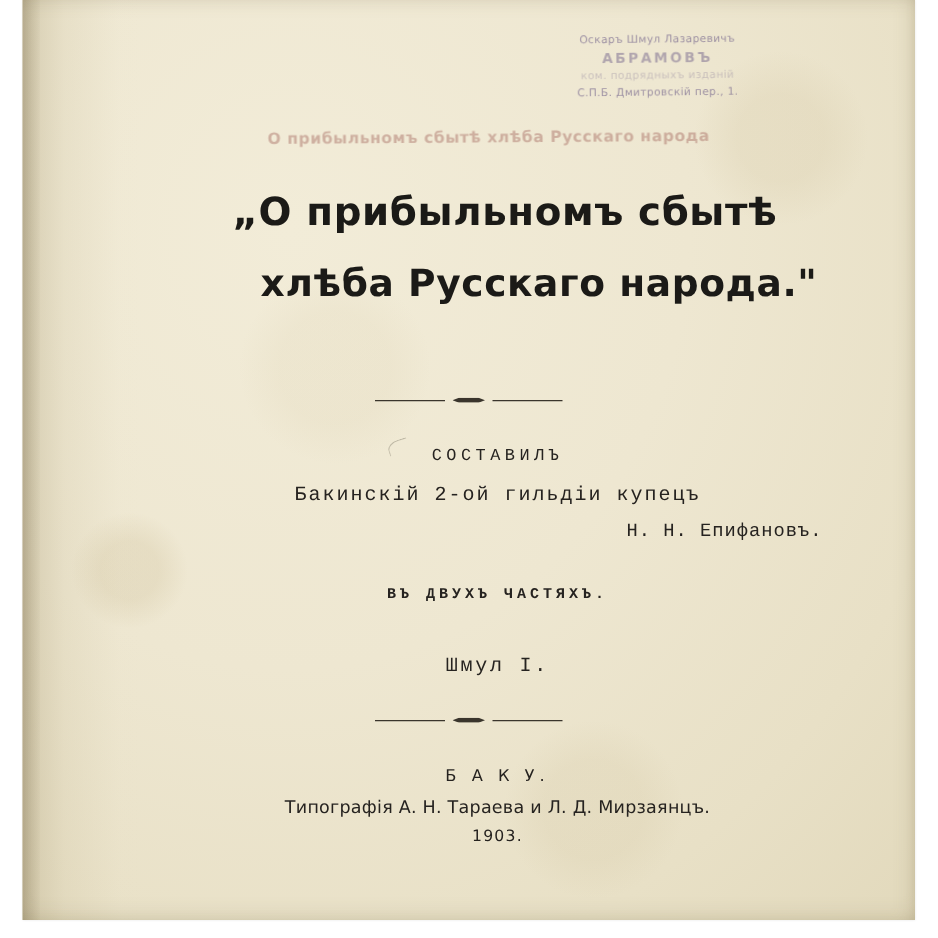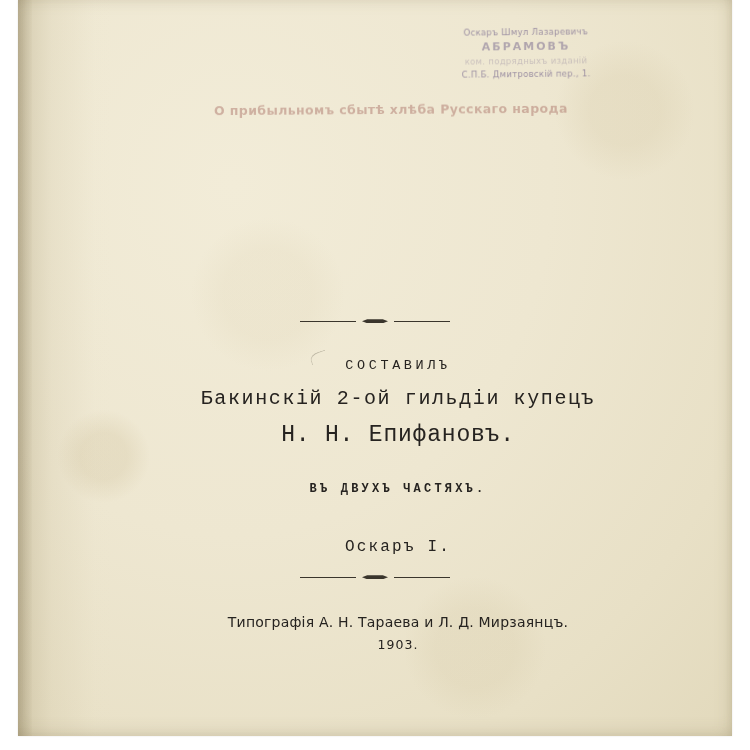--- a/index.html
+++ b/index.html
@@ -177,28 +177,29 @@
     text-align: center;
     color: #262320;
     font-family: Liberation Mono, monospace;
   }
   .compiled {
     font-size: 13.5px;
     letter-spacing: 3.6px;
     margin-bottom: 14px;
   }
   .guild {
-    font-size: 20px;
+    font-size: 16px;
     letter-spacing: 1.6px;
     margin-bottom: 12px;
   }
   .author-name {
-    font-size: 23px;
+    font-size: 15px;
     letter-spacing: 0.8px;
     margin-bottom: 34px;
+    text-align: right;
   }
   .parts {
     font-size: 12px;
     letter-spacing: 3.2px;
     font-weight: bold;
     margin-bottom: 42px;
   }
   .part-num {
     font-size: 16px;
     letter-spacing: 2.2px;
@@ -255,43 +256,48 @@
 
     <div class="stamp">
       <div class="l">Оскаръ Шмул Лазаревичъ</div>
       <div class="l l2">АБРАМОВЪ</div>
       <div class="l l3">ком. подрядныхъ изданiй</div>
       <div class="l">С.П.Б. Дмитровскiй пер., 1.</div>
     </div>
 
     <div class="stamp-red">О прибыльномъ сбытѣ хлѣба Русскаго народа</div>
 
+    <div class="title-block">
+      <div class="title-line1">„О прибыльномъ сбытѣ</div>
+      <div class="title-line2">хлѣба Русскаго народа."</div>
+    </div>
 
     <div class="ornament" style="top:312px;">
       <span class="orn-rule">
         <span class="orn-dia2"></span>
       </span>
     </div>
 
     <div class="pencil-mark"></div>
 
     <div class="author-block">
       <div class="compiled">СОСТАВИЛЪ</div>
       <div class="guild">Бакинскiй 2-ой гильдiи купецъ</div>
       <div class="author-name">Н. Н. Епифановъ.</div>
       <div class="parts">ВЪ ДВУХЪ ЧАСТЯХЪ.</div>
-      <div class="part-num">Оскаръ I.</div>
+      <div class="part-num">Шмул I.</div>
     </div>
 
     <div class="ornament" style="top:568px;">
       <span class="orn-rule">
         <span class="orn-dia2"></span>
       </span>
     </div>
 
     <div class="imprint">
+      <div class="city">Б А К У.</div>
       <div class="printer">Типографiя А. Н. Тараева и Л. Д. Мирзаянцъ.</div>
       <div class="year">1903.</div>
     </div>
 
     <div class="edge-shadow"></div>
   </div>
 </div>
 
 </body></html>

